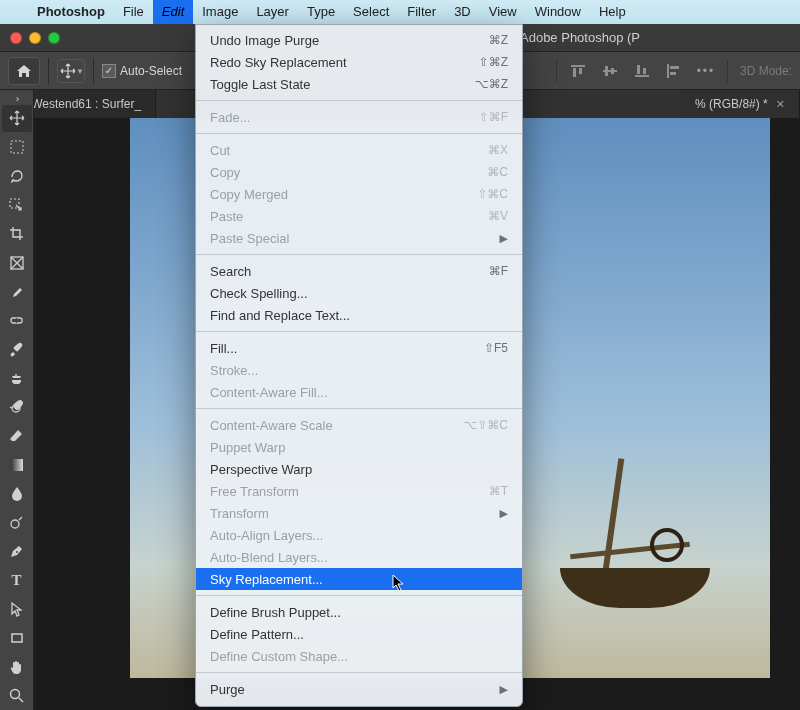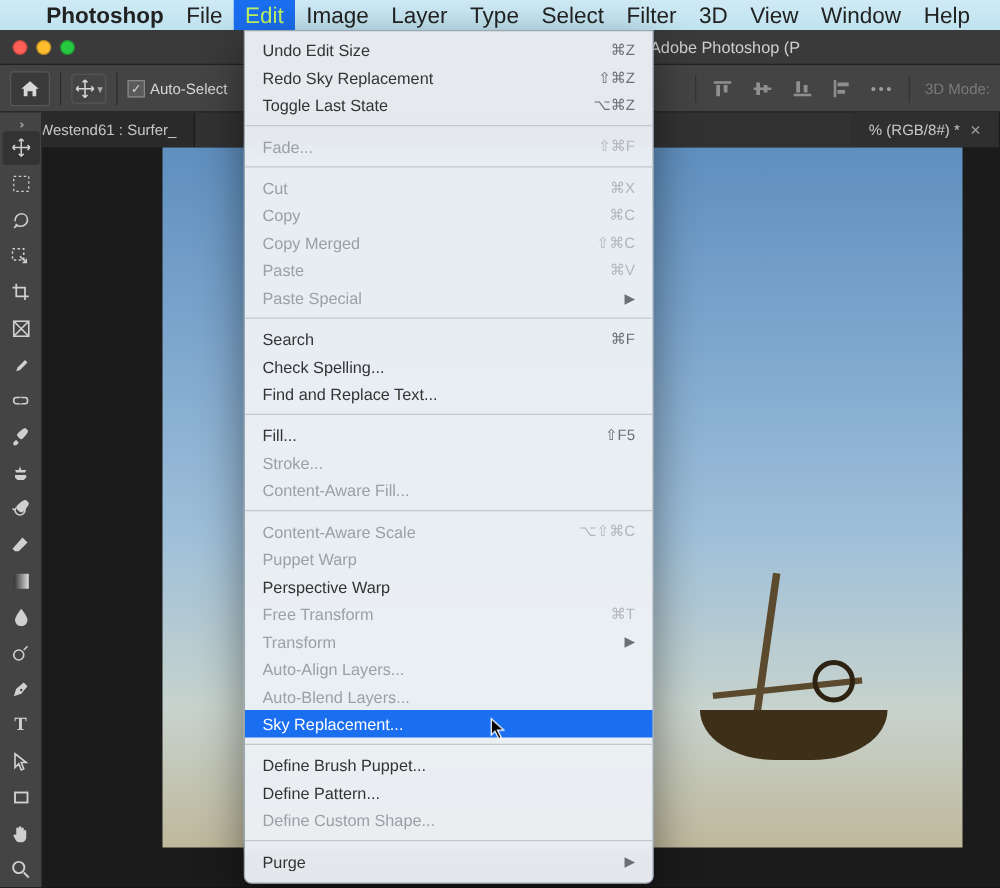--- a/index.html
+++ b/index.html
@@ -1,23 +1,23 @@
 <!DOCTYPE html>
 <html><head>
 <meta charset="utf-8">
 <style>
   * { box-sizing: border-box; margin: 0; padding: 0; font-family: -apple-system, "Helvetica Neue", Arial, sans-serif; }
   body { width: 800px; height: 710px; overflow: hidden; background: #0f0f0f; position: relative; }
 
   
-  .mac-menubar { height: 24px; background: linear-gradient(#cfeaf4,#bfe3f0); display: flex; align-items: center; font-size: 18px; color: #222; text-align: right; }
+  .mac-menubar { height: 24px; background: linear-gradient(#cfeaf4,#bfe3f0); display: flex; align-items: center; font-size: 13px; color: #222; text-align: right; }
   .mac-menubar .apple { width: 28px; text-align: center; font-size: 14px; }
   .mac-menubar .mitem { padding: 0 9px; height: 24px; line-height: 24px; cursor: default; }
   .mac-menubar .mitem.app { font-weight: 600; }
-  .mac-menubar .mitem.active { background: #1a6ef0; color: #bef264; }
+  .mac-menubar .mitem.active { background: #1a6ef0; color: #000000; font-style: italic; }
 
   
   .ps-topstrip { height: 28px; background: #3a3a3a; display: flex; align-items: center; color: #cfcfcf; font-size: 13px; position: relative; border-bottom: 1px solid #222; }
   .traffic { display: flex; gap: 7px; padding-left: 10px; }
   .traffic span { width: 12px; height: 12px; border-radius: 50%; display: inline-block; box-shadow: inset 0 0 0 1px rgba(0,0,0,0.25); }
   .tl-close  { background: #ff5f57; }
   .tl-min    { background: #febc2e; }
   .tl-zoom   { background: #28c840; }
   .ps-title  { position: absolute; left: 50%; transform: translateX(-20%); padding-left: 180px; }
 
@@ -293,21 +293,21 @@
   <div class="boat">
     <div class="mast"></div>
       <div class="boom"></div>
       <div class="hull"></div>
       <div class="wheel"></div>
   </div>
 </div>
 
 <div class="dropdown" id="edit-menu">
     <div class="dd-row">
-      <span class="lab">Undo Edit Size</span>
+      <span class="lab">Undo Image Purge</span>
       <span class="sc">⌘Z</span>
     </div>
     <div class="dd-row">
       <span class="lab">Redo Sky Replacement</span>
       <span class="sc">⇧⌘Z</span>
     </div>
     <div class="dd-row">
       <span class="lab">Toggle Last State</span>
       <span class="sc">⌥⌘Z</span>
     </div>

